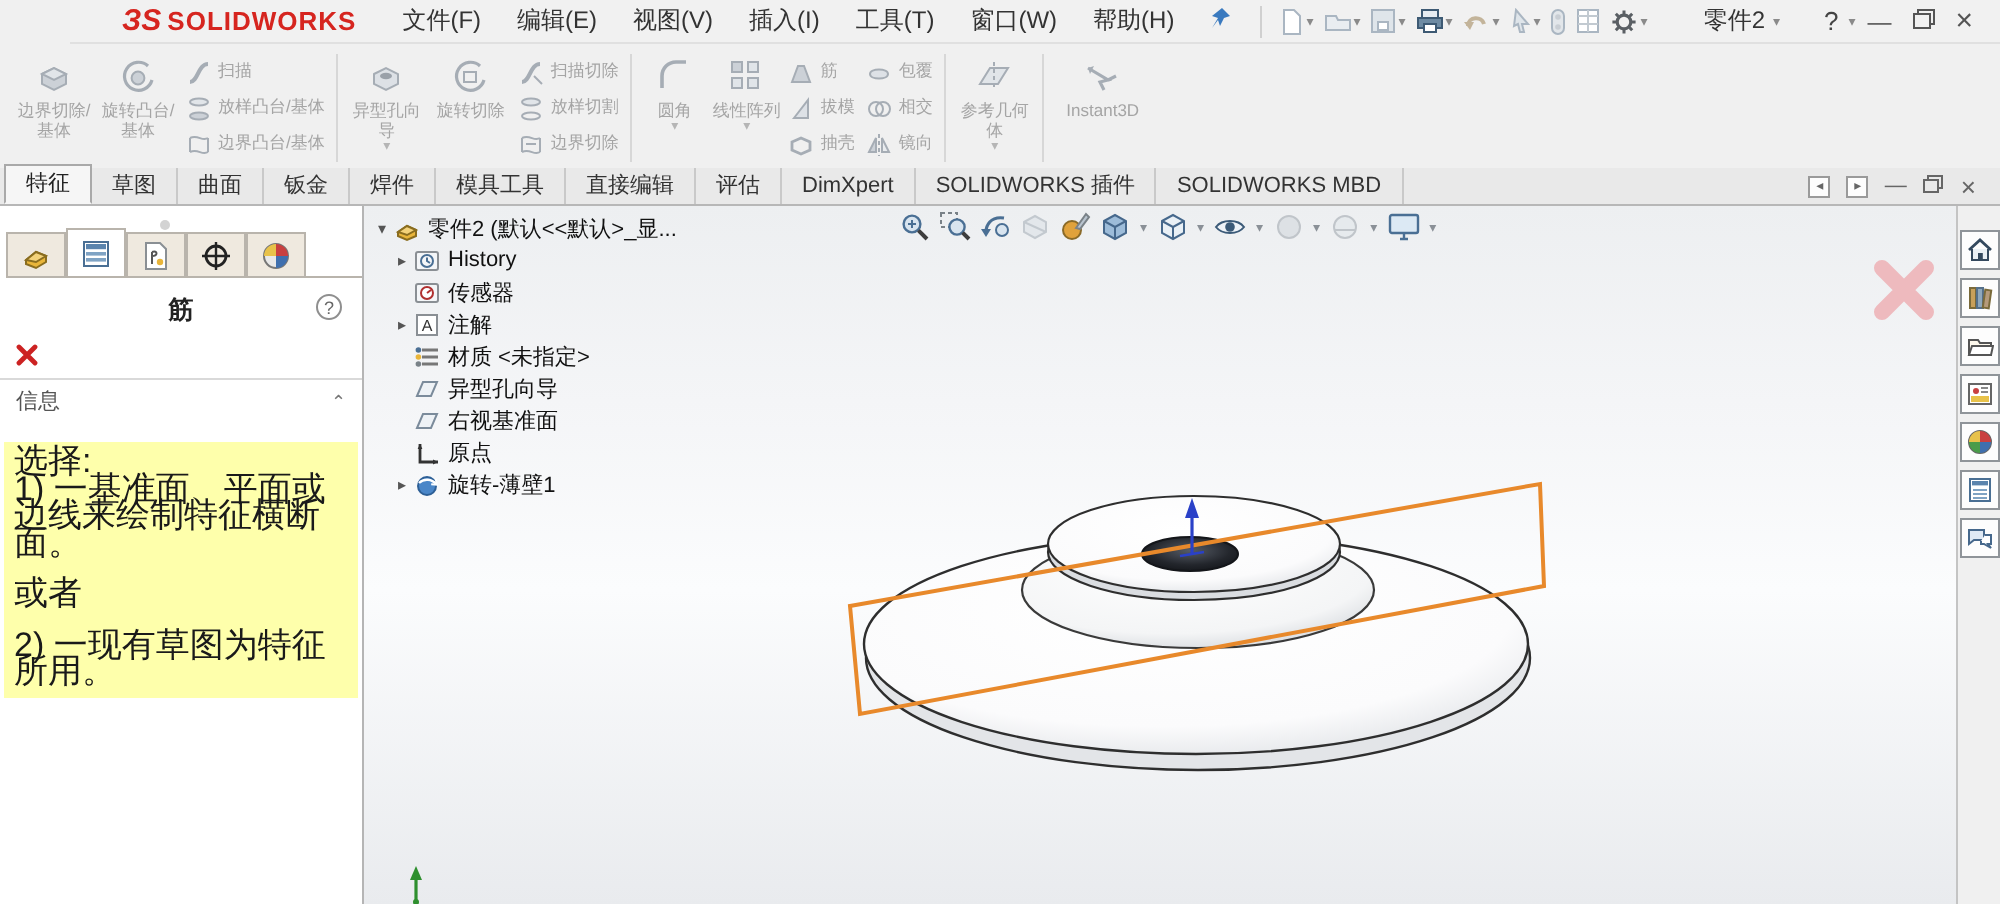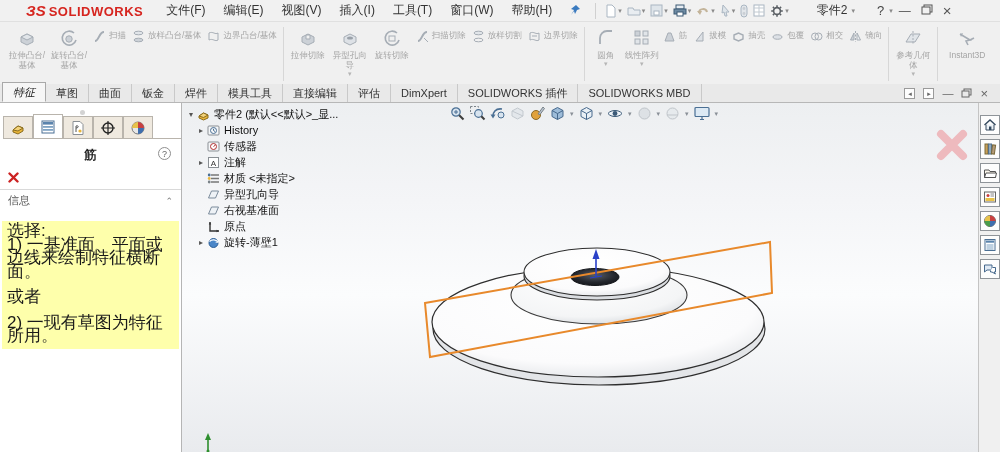--- a/index.html
+++ b/index.html
@@ -1,20 +1,20 @@
 <!DOCTYPE html>
 <html><head>
 <meta charset="utf-8">
 <style>
   * { margin:0; padding:0; box-sizing:border-box; }
   html,body { width:1000px; height:452px; overflow:hidden; }
   body { font-family:"Liberation Sans", sans-serif; background:#f0f0f0; position:relative; }
 
   
-  .titlebar { height:22px; background:#f1f1f1; display:flex; align-items:center; border-bottom:1px solid #e0e0e0; }
+  .titlebar { height:22px; background:#f1f1f1; display:flex; align-items:center; border-bottom:1px solid #e0e0e0;margin-left:35px; }
   .logo { display:flex; align-items:baseline; gap:3px; padding:0 14px 0 26px; }
   .logo-glyph { color:#d6251f; font-style:italic; font-weight:bold; font-size:15px; }
   .logo-text { color:#d6251f; font-weight:bold; font-size:13px; letter-spacing:.5px; }
   .menus { display:flex; }
   .menu-item { font-size:12px; color:#333; padding:2px 9px; cursor:default; }
   .pin { margin:0 8px; }
   .qsep { width:1px; height:16px; background:#d0d0d0; margin:0 6px; }
   .qbar { display:flex; align-items:center; gap:1px; }
   .qbtn { display:flex; align-items:center; padding:1px 2px; }
   .qarr { font-size:7px; color:#8a8a8a; margin-left:1px; }
@@ -27,28 +27,28 @@
 
   
   .ribbon { height:62px; background:#f0f0f0; display:flex; align-items:stretch; padding:2px 4px 0 6px; }
   .rgroup { display:flex; align-items:stretch; }
   .rdiv { width:1px; background:#d7d7d7; margin:3px 3px; }
   .bigbtn { width:42px; display:flex; flex-direction:column; align-items:center; padding-top:2px; }
   .bigbtn.wide { width:52px; }
   .ricon { height:24px; display:flex; align-items:center; justify-content:center; }
   .blabel { font-size:8.5px; line-height:10px; color:#a5a5a5; text-align:center; }
   .barrow { font-size:7px; color:#b5b5b5; height:8px; line-height:8px; }
-  .rstack { display:flex; flex-direction:row; justify-content:flex-start; padding-top:3px; }
+  .rstack { display:flex; flex-direction:column; justify-content:flex-start; padding-top:3px; }
   .srow { display:flex; align-items:center; height:18px; gap:3px; padding:0 3px; }
   .slabel { font-size:8.5px; color:#a5a5a5; white-space:nowrap; }
 
   
   .tabrow { height:19px; background:#e9e9e9; border-bottom:1px solid #b7b7b7; display:flex; align-items:flex-end; padding-left:2px; }
   .ctab { font-size:11px; color:#333; padding:2px 10px 2px; border-right:1px solid #c9c9c9; line-height:14px; white-space:nowrap; }
-  .ctab.active { background:#f6f6f6; border:1px solid #a9a9a9; border-bottom:1px solid #f6f6f6; color:#222;font-style:italic; }
+  .ctab.active { background:#f6f6f6; border:1px solid #a9a9a9; border-bottom:1px solid #f6f6f6; color:#222; }
   .tabspacer { flex:1; }
   .docwin { display:flex; align-items:center; gap:8px; padding:0 12px 2px; }
   .docwin .boxed { width:11px; height:11px; border:1px solid #9a9a9a; background:#fdfdfd; font-size:7px; color:#666; display:flex; align-items:center; justify-content:center; line-height:1; }
   .docwin .glyph { color:#666; font-size:11px; line-height:1; }
 
   
   .main { display:flex; height:349px; }
 
   
   .pmpanel { width:182px; background:#fff; border-right:1px solid #b5b5b5; position:relative; }
@@ -201,21 +201,21 @@
 <div class="ribbon">
 
   <div class="rgroup">
     <div class="bigbtn">
       <div class="ricon">
           <svg width="20" height="20" viewBox="0 0 20 20">
             <path d="M4 9 L10 6 L16 9 L16 14 L10 17 L4 14 Z" fill="#ccd1d7" stroke="#a6adb5"></path>
             <path d="M4 9 L10 6 L16 9 L10 12 Z" fill="#e1e5e9" stroke="#a6adb5"></path>
           </svg>
         </div>
-      <div class="blabel">拉伸凸台/基体</div>
+      <div class="blabel">边界切除/基体</div>
     </div>
     <div class="bigbtn">
       <div class="ricon">
           <svg width="20" height="20" viewBox="0 0 20 20">
             <path d="M15 5 A7 7 0 1 0 17 12" fill="none" stroke="#a6adb5" stroke-width="1.6"></path>
             <circle cx="10" cy="11" r="3.2" fill="#ccd1d7" stroke="#a6adb5"></circle>
           </svg>
         </div>
       <div class="blabel">旋转凸台/基体</div>
     </div>
@@ -237,29 +237,20 @@
           <svg width="13" height="13" viewBox="0 0 13 13">
             <path d="M2 3 C6 1 8 5 11 3 M2 10 C6 8 8 12 11 10 M2 3 V10 M11 3 V10" fill="none" stroke="#a6adb5"></path>
           </svg>
           <span class="slabel">边界凸台/基体</span>
         </div>
     </div>
   </div>
   <div class="rdiv"></div>
 
   <div class="rgroup">
-    <div class="bigbtn">
-      <div class="ricon">
-          <svg width="20" height="20" viewBox="0 0 20 20">
-            <path d="M4 9 L10 6 L16 9 L16 14 L10 17 L4 14 Z" fill="#ccd1d7" stroke="#a6adb5"></path>
-            <path d="M8 7 L12 7 L12 11 L8 11 Z" fill="#f0f0f0" stroke="#a6adb5"></path>
-          </svg>
-        </div>
-      <div class="blabel">拉伸切除</div>
-    </div>
     <div class="bigbtn">
       <div class="ricon">
           <svg width="20" height="20" viewBox="0 0 20 20">
             <path d="M4 9 L10 6 L16 9 L16 14 L10 17 L4 14 Z" fill="#dde1e6" stroke="#a6adb5"></path>
             <ellipse cx="10" cy="10" rx="3" ry="1.6" fill="#9aa1a9"></ellipse>
           </svg>
         </div>
       <div class="blabel">异型孔向导</div>
       <div class="barrow">▾</div>
     </div>

